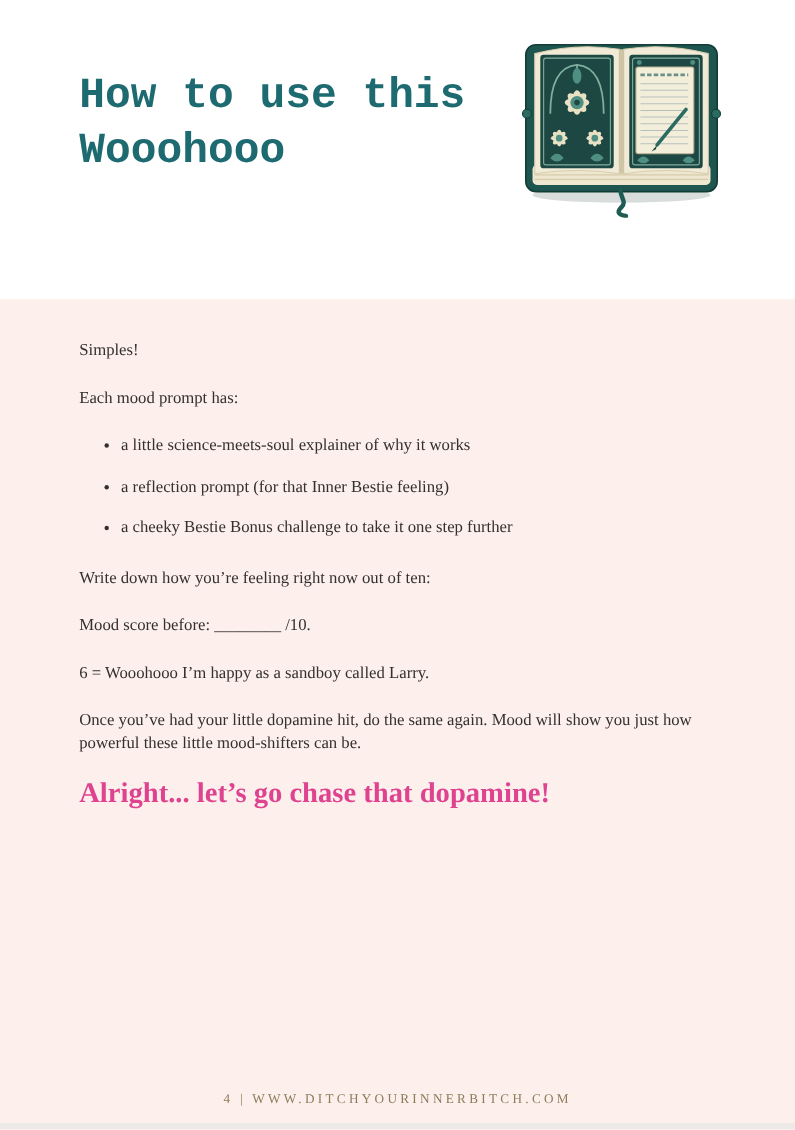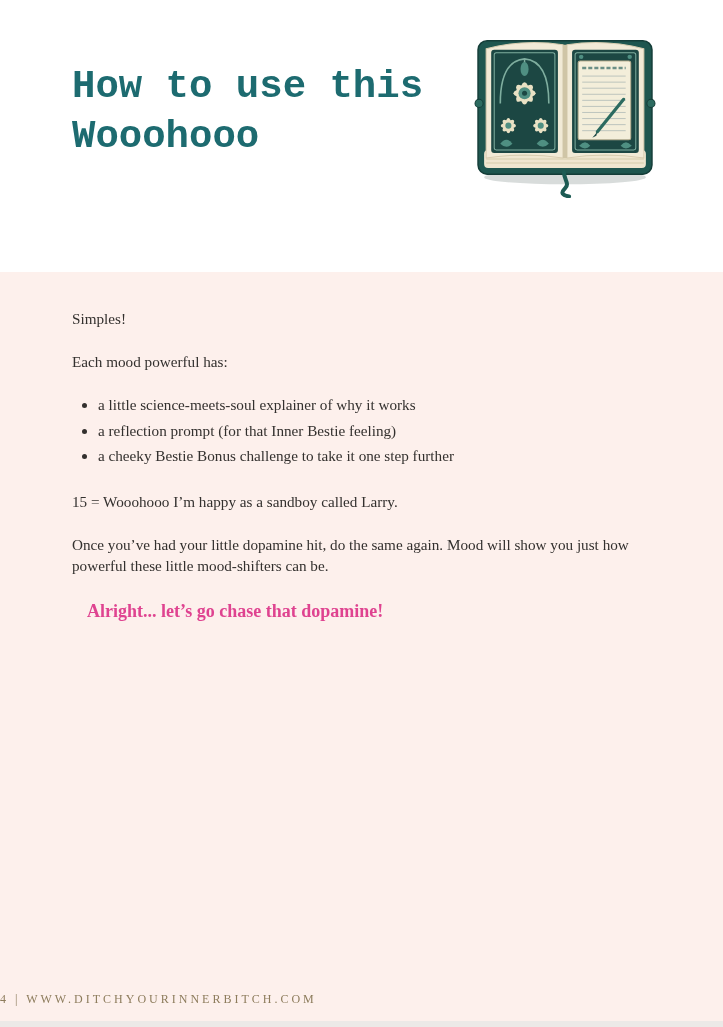--- a/index.html
+++ b/index.html
@@ -43,33 +43,33 @@
     font-size:15.2px;line-height:21.5px;
     max-width:582px;
   }
   .feature-list{
     margin:0 0 24px 0;
     padding:0 0 0 22px;
     max-width:560px;
   }
   .feature-list li{
     font-size:15.2px;line-height:21.5px;
-    margin:4px;
+    margin:16px;
   }
   .scale-lines span{display:block;}
   .closing-heading{
-    margin:8px 0 0 15px;
-    font-size:18px;line-height:26px;
+    margin:8px 0 0 0;
+    font-size:26px;line-height:26px;
     font-weight:bold;
     color:var(--closing-pink);
   }
   
   .footer{
     position:absolute;left:0;top:992px;width:723px;
-    text-align:left;
+    text-align:center;
     font-size:12px;line-height:15px;
     letter-spacing:3px;
     color:var(--footer-olive);
   }
   .footer span{display:inline;}
   .bottom-strip{
     position:absolute;left:0;bottom:0;width:723px;height:6px;
     background:#ece9e7;
   }
 </style>
@@ -168,31 +168,33 @@
 
       <circle cx="5" cy="72" r="4" fill="#2c6b60" stroke="#143d38" stroke-width="1"></circle>
       <circle cx="175" cy="72" r="4" fill="#2c6b60" stroke="#143d38" stroke-width="1"></circle>
 
       <path d="M89 140 C89 148 95 151 90 156 C85 161 88 163 94 164" fill="none" stroke="#1d5b54" stroke-width="4" stroke-linecap="round"></path>
     </svg>
   </div>
 
   <div class="content-section">
     <p>Simples!</p>
-    <p>Each mood powerful has:</p>
+    <p>Each mood prompt has:</p>
 
     <ul class="feature-list">
       <li>a little science-meets-soul explainer of why it works</li>
       <li>a reflection prompt (for that Inner Bestie feeling)</li>
       <li>a cheeky Bestie Bonus challenge to take it one step further</li>
     </ul>
 
+    <p>Write down how you’re feeling right now out of ten:</p>
+    <p>Mood score before: ________ /10.</p>
 
     <p class="scale-lines">
-      <span>15 = Wooohooo I’m happy as a sandboy called Larry.</span>
+      <span>6 = Wooohooo I’m happy as a sandboy called Larry.</span>
     </p>
 
     <p>Once you’ve had your little dopamine hit,  do the same again. Mood will show you just how powerful these little mood-shifters can be.</p>
 
     <h2 class="closing-heading">Alright... let’s go chase that dopamine!</h2>
   </div>
 
   <div class="footer">
     <span>4</span>
     <span>|</span>

